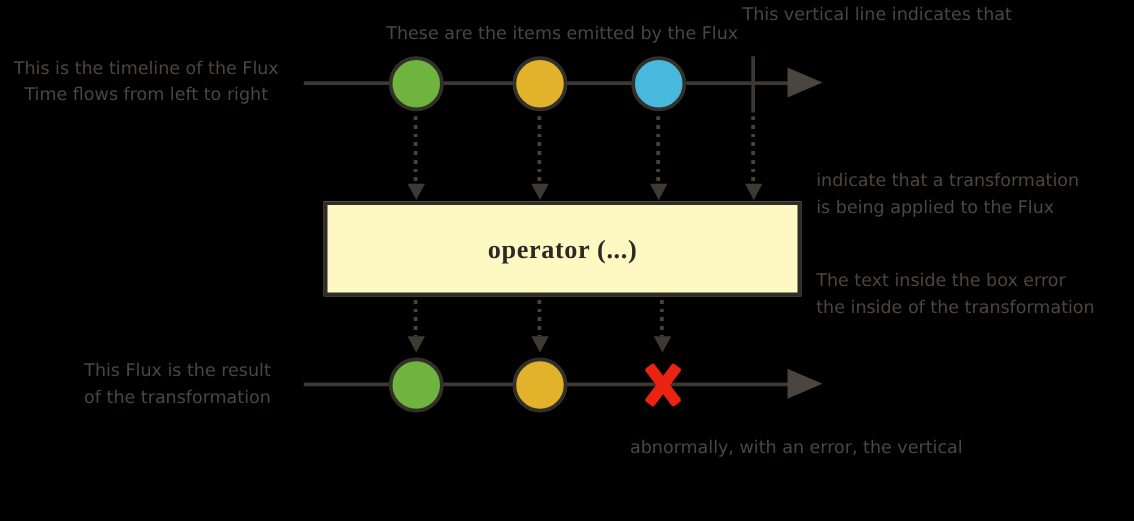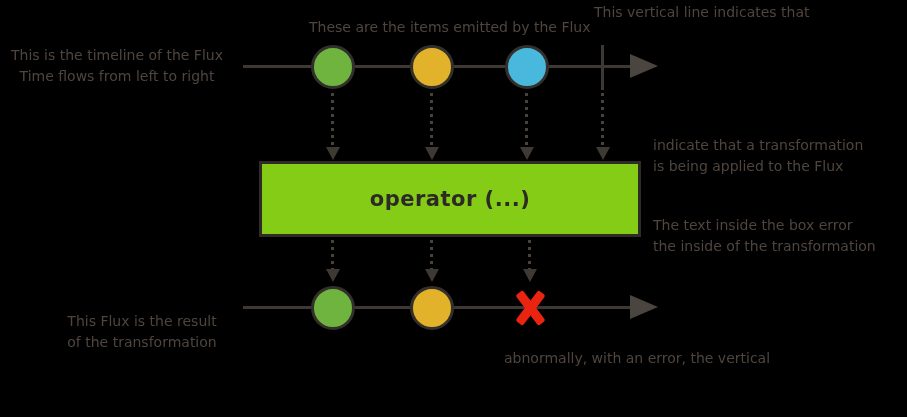--- a/index.html
+++ b/index.html
@@ -117,21 +117,21 @@
   <div class="note" style="left:653px; top:135px;">
     <div>indicate that a transformation</div>
     <div>is being applied to the Flux</div>
   </div>
 
   <div class="note" style="left:653px; top:215px;">
     <div>The text inside the box error</div>
     <div>the inside of the transformation</div>
   </div>
 
-  <div class="note center" style="left:54px; top:287px; width:176px;margin-top:24px;">
+  <div class="note center" style="left:54px; top:287px; width:176px;">
     <div>This Flux is the result</div>
     <div>of the transformation</div>
   </div>
 
   <div class="note" style="left:504px; top:348px;">
     <div>abnormally, with an error, the vertical</div>
   </div>
 
   <div class="tl-line" style="left:243px; top:65px; width:390px;"></div>
   <div class="tl-arrow" style="left:630px; top:54px;"></div>
@@ -143,21 +143,21 @@
 
   <div class="dotted" style="left:331px; top:93px; height:54px;"></div>
   <div class="dotted-arrow" style="left:326px; top:147px;"></div>
   <div class="dotted" style="left:430px; top:93px; height:54px;"></div>
   <div class="dotted-arrow" style="left:425px; top:147px;"></div>
   <div class="dotted" style="left:525px; top:93px; height:54px;"></div>
   <div class="dotted-arrow" style="left:520px; top:147px;"></div>
   <div class="dotted" style="left:601px; top:93px; height:54px;"></div>
   <div class="dotted-arrow" style="left:596px; top:147px;"></div>
 
-  <div class="op-box" style="background: #84cc16;">
+  <div class="op-box" style="background: #fef9c3; font-family: Liberation Serif, serif;">
     <span class="op-label">operator (...)</span>
   </div>
 
   <div class="dotted" style="left:331px; top:240px; height:29px;"></div>
   <div class="dotted-arrow" style="left:326px; top:269px;"></div>
   <div class="dotted" style="left:430px; top:240px; height:29px;"></div>
   <div class="dotted-arrow" style="left:425px; top:269px;"></div>
   <div class="dotted" style="left:528px; top:240px; height:29px;"></div>
   <div class="dotted-arrow" style="left:523px; top:269px;"></div>
 

